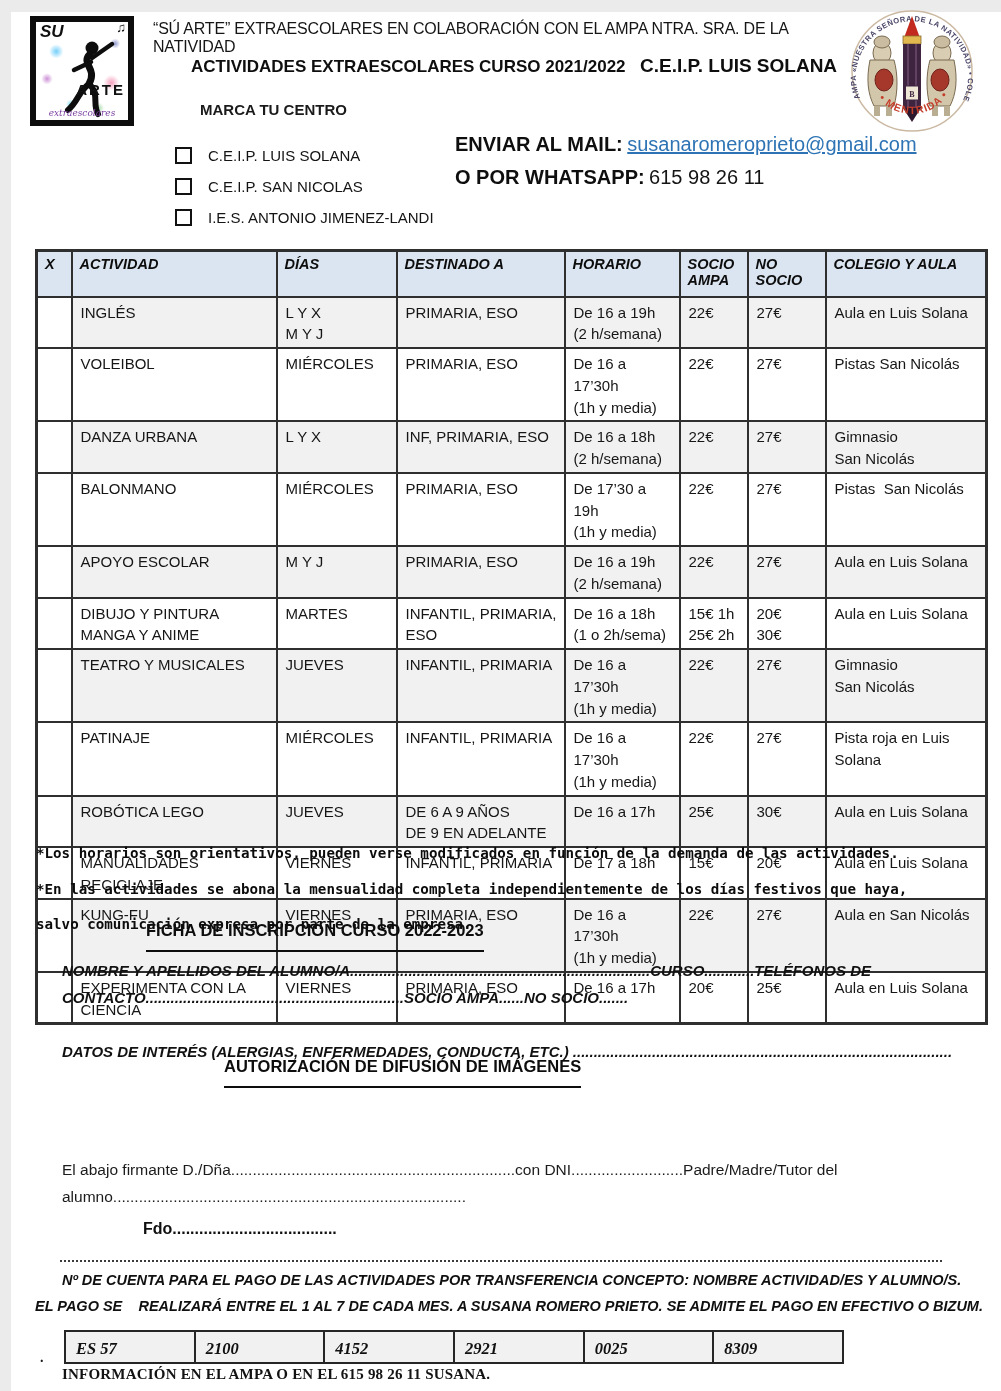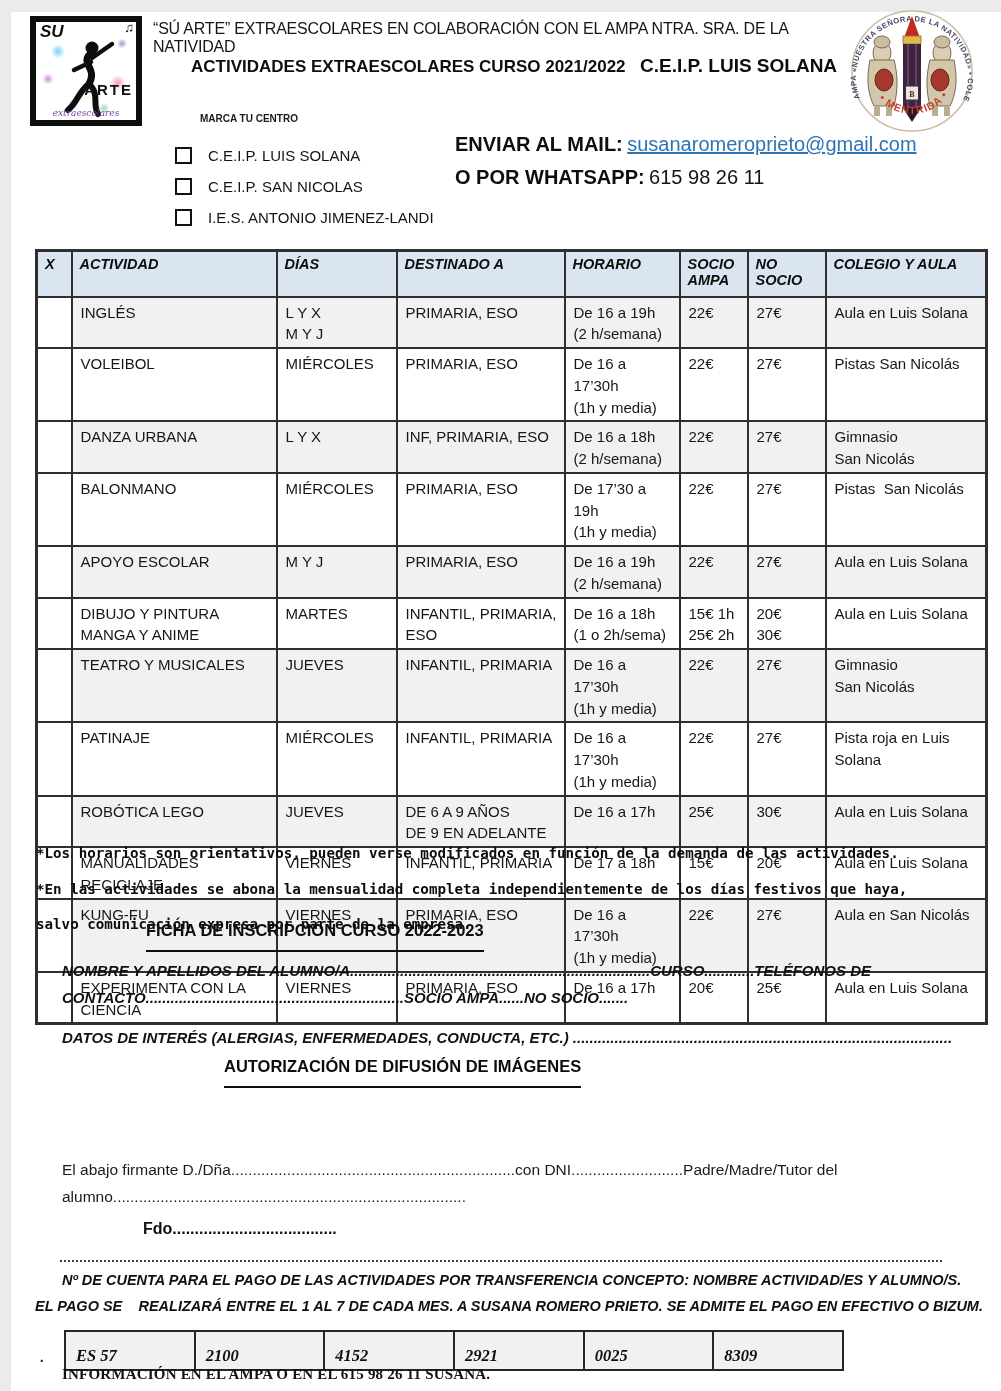--- a/index.html
+++ b/index.html
@@ -4,40 +4,40 @@
 <style>
   html,body{margin:0;padding:0;background:#fff;}
   .page{position:relative;width:1001px;height:1391px;background:#ffffff;overflow:hidden;
         font-family:"Liberation Sans",sans-serif;color:#1a1a1a;}
   .edge-left{position:absolute;left:0;top:0;width:11px;height:100%;background:#ebebeb;}
   .edge-top{position:absolute;left:0;top:0;width:100%;height:12px;background:#ebebeb;}
   .abs{position:absolute;}
   .pre{white-space:pre-wrap;}
 
   
-  .logo-left{left:30px;top:16px;width:112px;height:110px;border:6px solid #0d0d0d;background:#fff;box-sizing:border-box;
+  .logo-left{left:30px;top:16px;width:104px;height:110px;border:6px solid #0d0d0d;background:#fff;box-sizing:border-box;
     background-image:
       radial-gradient(circle 10px at 22% 30%, rgba(41,182,246,.65), transparent 72%),
       radial-gradient(circle 8px at 12% 58%, rgba(171,71,188,.6), transparent 72%),
       radial-gradient(circle 11px at 82% 62%, rgba(236,64,122,.5), transparent 72%),
       radial-gradient(circle 8px at 68% 88%, rgba(102,187,106,.55), transparent 72%),
       radial-gradient(circle 7px at 86% 22%, rgba(57,73,171,.55), transparent 72%),
       radial-gradient(circle 7px at 38% 84%, rgba(0,188,212,.5), transparent 72%);}
   .logo-left .lsu{position:absolute;left:4px;top:0px;font-weight:bold;font-size:17px;font-style:italic;color:#111;}
   .logo-left .lnotes{position:absolute;right:2px;top:-2px;font-size:13px;color:#111;}
   .logo-left .larte{position:absolute;right:3px;bottom:22px;font-weight:bold;font-size:15px;letter-spacing:2px;color:#111;}
   .logo-left .lext{position:absolute;left:0;right:0;bottom:2px;text-align:center;font-family:"DejaVu Serif",serif;
       font-style:italic;font-size:9px;color:#7a3fa0;margin-top:36px;}
   .dancer{position:absolute;left:6px;top:10px;}
 
   .title1{left:153px;top:20px;width:700px;font-size:16px;letter-spacing:-0.2px;color:#151515;}
   .title2{left:163px;top:55px;font-weight:bold;color:#0e0e0e;}
   .title2 .t2a{font-size:17px;margin-left:28px;}
   .title2 .t2b{font-size:19px;margin-left:10px;}
-  .marca{left:200px;top:113px;font-weight:bold;font-size:10px;text-align:center;}
+  .marca{left:200px;top:101px;font-weight:bold;font-size:15px;text-align:center;}
 
   .centers{left:175px;top:140px;}
   .center-row{display:flex;align-items:center;height:31px;}
   .cbox{width:13px;height:13px;border:2px solid #111;background:#fff;margin-right:16px;flex:0 0 auto;cursor:pointer;}
   .center-label{font-size:15px;color:#141414;}
 
   .mailblock{left:455px;top:133px;}
   .mail-line{height:33px;white-space:nowrap;}
   .mail-label{font-weight:bold;font-size:20px;color:#0e0e0e;}
   .mail-link{font-size:20px;color:#2e74b5;text-decoration:underline;cursor:pointer;}
@@ -63,40 +63,40 @@
   
   .notes{left:36px;top:836px;font-family:"DejaVu Sans Mono",monospace;font-weight:bold;font-size:14.2px;
      color:#0c0c0c;line-height:35.5px;white-space:nowrap;}
 
   .h-underline{font-weight:bold;font-size:16.5px;color:#0d0d0d;border-bottom:2.5px solid #0d0d0d;
      display:inline-block;padding-bottom:10px;}
   .ficha-h{left:146px;top:921px;}
   .aut-h{left:224px;top:1057px;}
 
   .formblock{left:62px;top:957px;font-style:italic;font-weight:bold;font-size:15px;color:#111;line-height:27px;white-space:nowrap;}
-  .datos{margin-top:13px;}
+  .datos{margin-top:27px;}
 
   .firmante{left:62px;top:1156px;font-size:15.5px;color:#1b1b1b;line-height:27px;white-space:nowrap;}
 
   .autoriza{left:62px;top:1146px;width:928px;font-size:16px;color:#161616;line-height:28px;}
   .bigbox{display:inline-block;width:23px;height:23px;border:2.5px solid #111;background:#fff;
      vertical-align:-6px;margin-right:12px;cursor:pointer;}
   .autoriza b{font-weight:bold;}
 
   .fdo{left:143px;top:1220px;font-weight:bold;font-size:16px;color:#0f0f0f;}
 
   .dotsep{left:60px;top:1260px;width:882px;height:0;border-top:2px dotted #3c3c3c;}
 
   .pay{font-style:italic;font-weight:bold;font-size:14.5px;color:#101010;white-space:pre-wrap;}
   .pay1{left:62px;top:1272px;}
   .pay2{left:35px;top:1298px;}
 
   table.bank{position:absolute;left:64px;top:1330px;width:780px;border-collapse:collapse;table-layout:fixed;
      border:2.5px solid #262626;}
-  table.bank td{border:2px solid #262626;height:26px;padding:11px 0 0 10px;font-family:"Liberation Serif",serif;
+  table.bank td{border:2px solid #262626;height:26px;padding:4px 0 0 10px;font-family:"Liberation Serif",serif;
      font-weight:bold;font-style:italic;font-size:16.5px;color:#111;}
   .lonedot{left:40px;top:1350px;font-family:"Liberation Serif",serif;font-weight:bold;font-size:14px;}
   .info{left:62px;top:1366px;font-family:"Liberation Serif",serif;font-weight:bold;font-size:15px;
      letter-spacing:0.2px;color:#131313;}
 </style>
 </head>
 <body>
 
 <div class="page">
   <div class="edge-top"></div>

